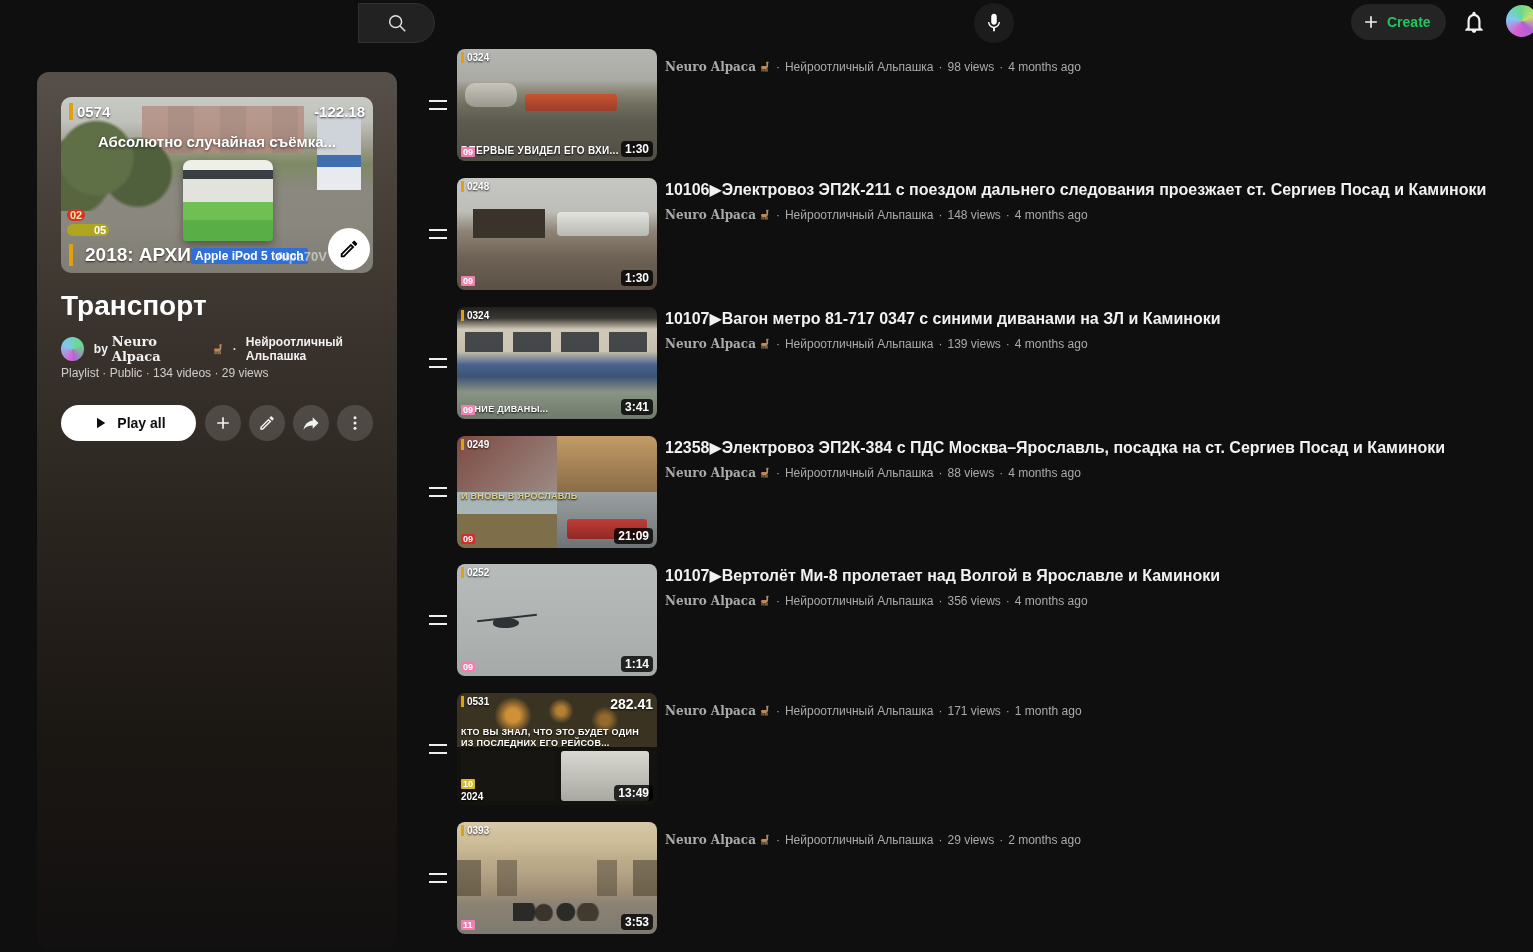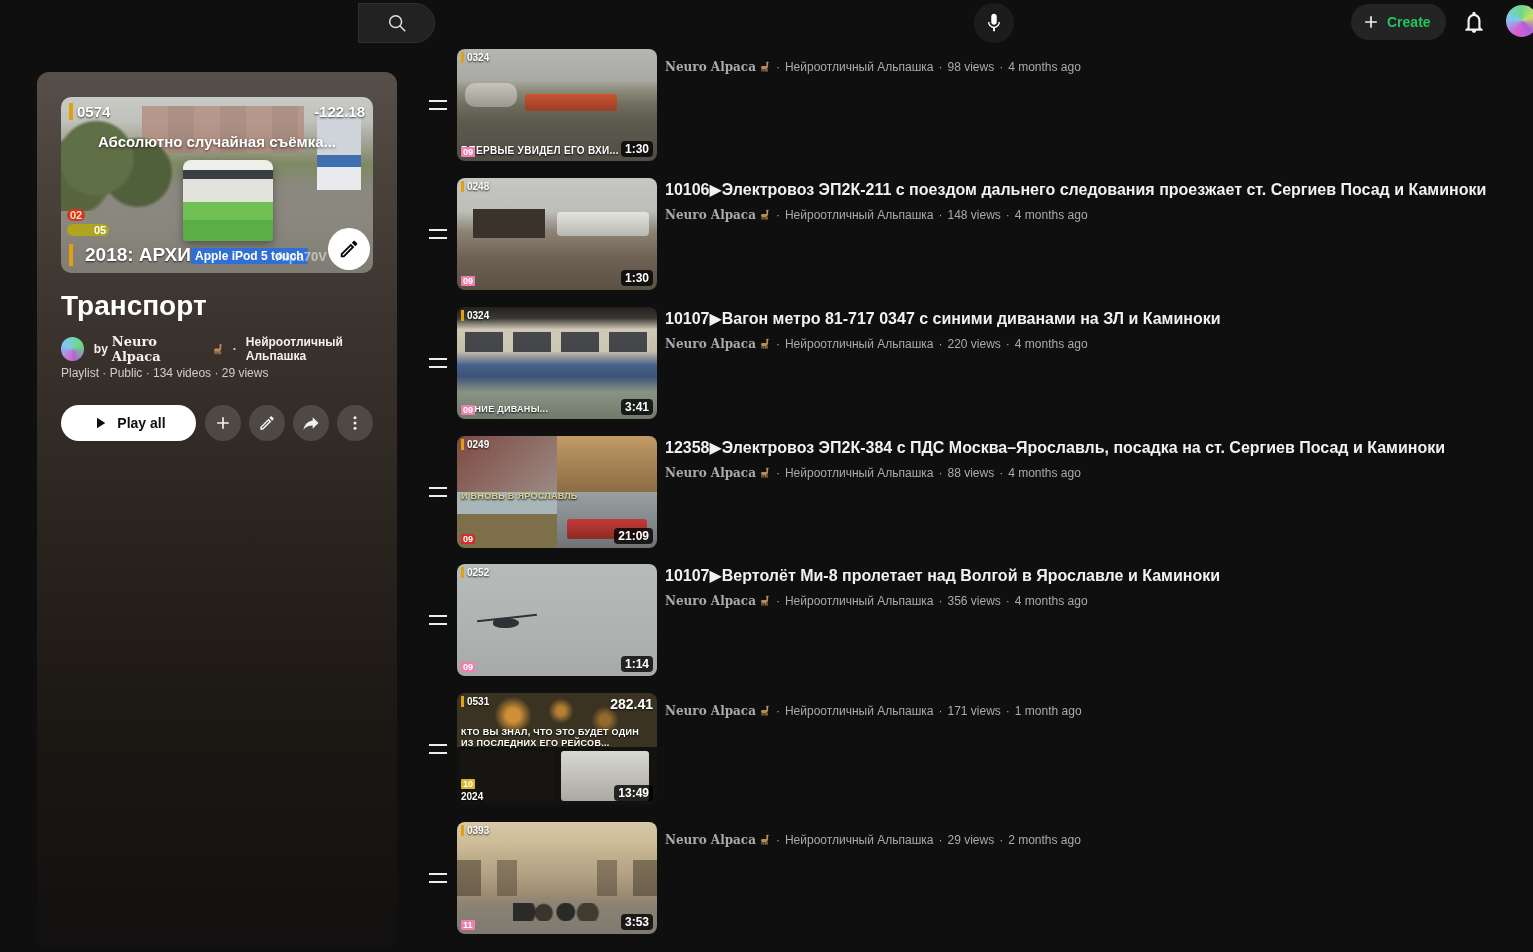--- a/index.html
+++ b/index.html
@@ -314,21 +314,21 @@
             <rect x="7.4" y="1.6" width="1.7" height="5" rx="0.8"></rect>
             <rect x="7.1" y="0.8" width="2.6" height="1.5" rx="0.7"></rect>
             <rect x="2.5" y="7.6" width="1" height="3"></rect>
             <rect x="4.4" y="7.6" width="1" height="3"></rect>
             <rect x="6.3" y="7.6" width="1" height="3"></rect>
             <rect x="7.6" y="7.6" width="1" height="3"></rect>
           </svg>
         <span class="sep"></span>
         <span>Нейроотличный Альпашка</span>
         <span class="sep"></span>
-        <span>220 views</span>
+        <span>139 views</span>
         <span class="sep"></span>
         <span>4 months ago</span>
       </div>
     </div>
   </div>
 
   <div class="vrow" style="top:436px">
     <div class="drag"></div>
     <div class="vthumb t4">
       <div class="acc a1"></div>

